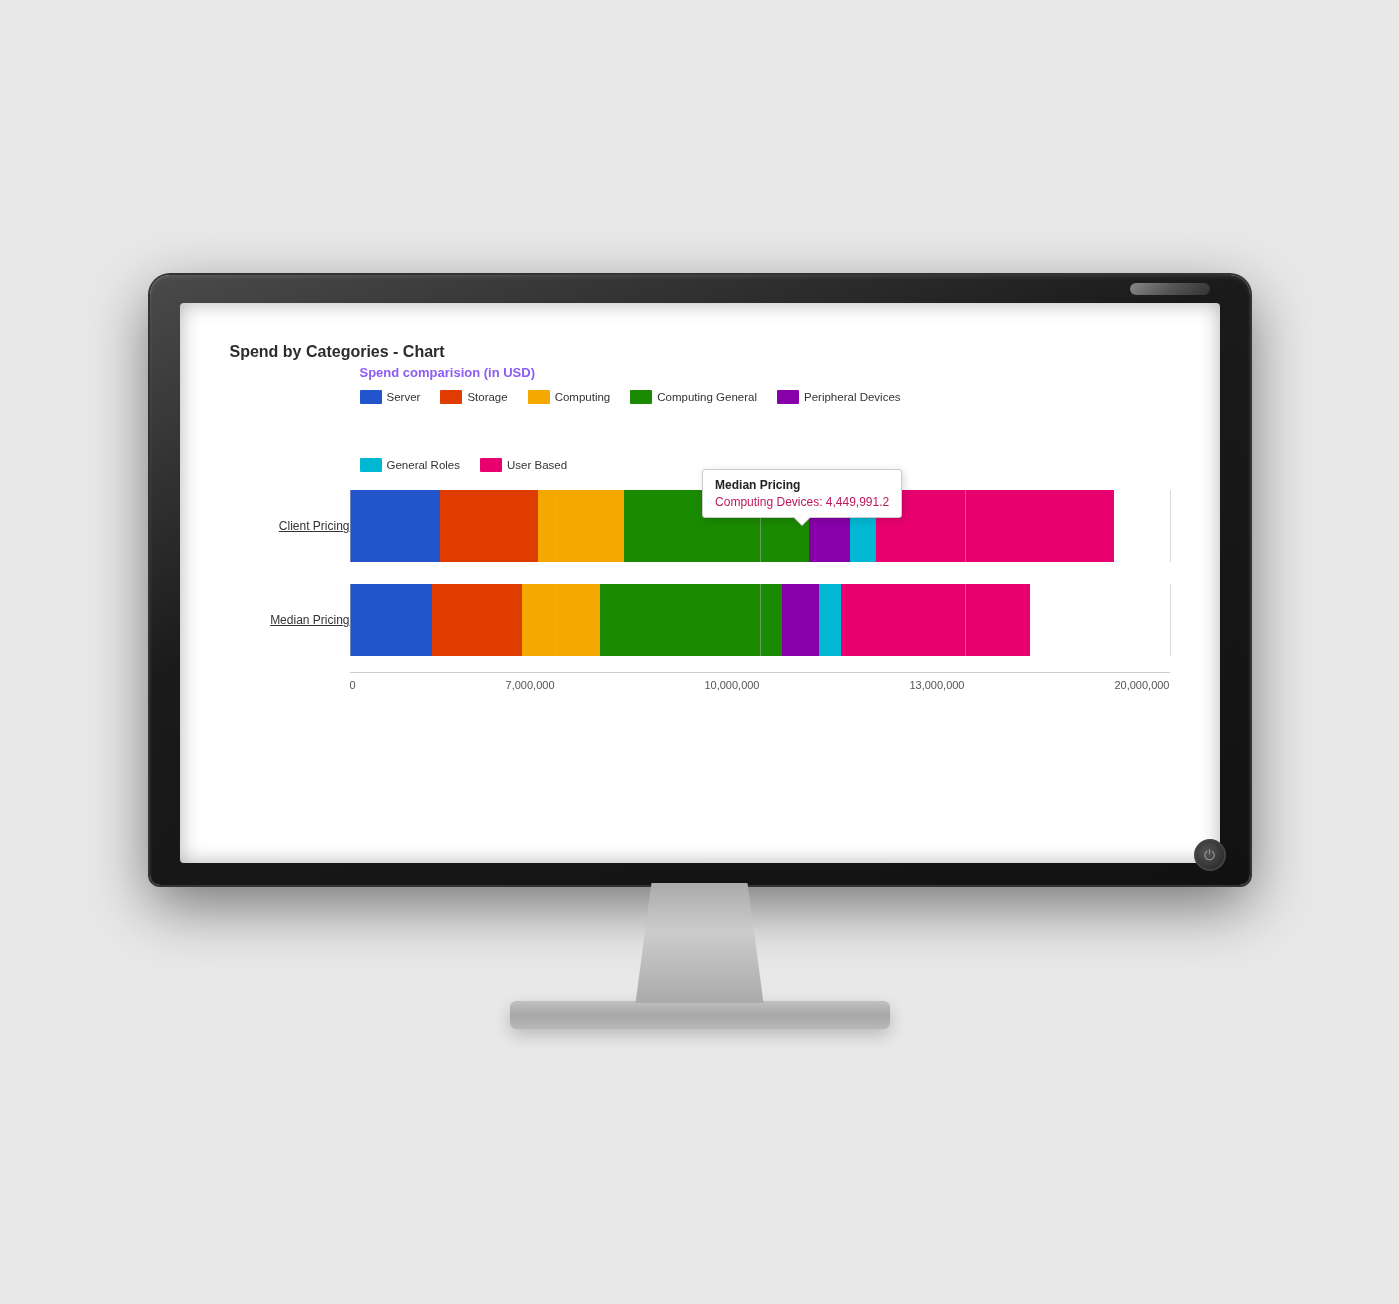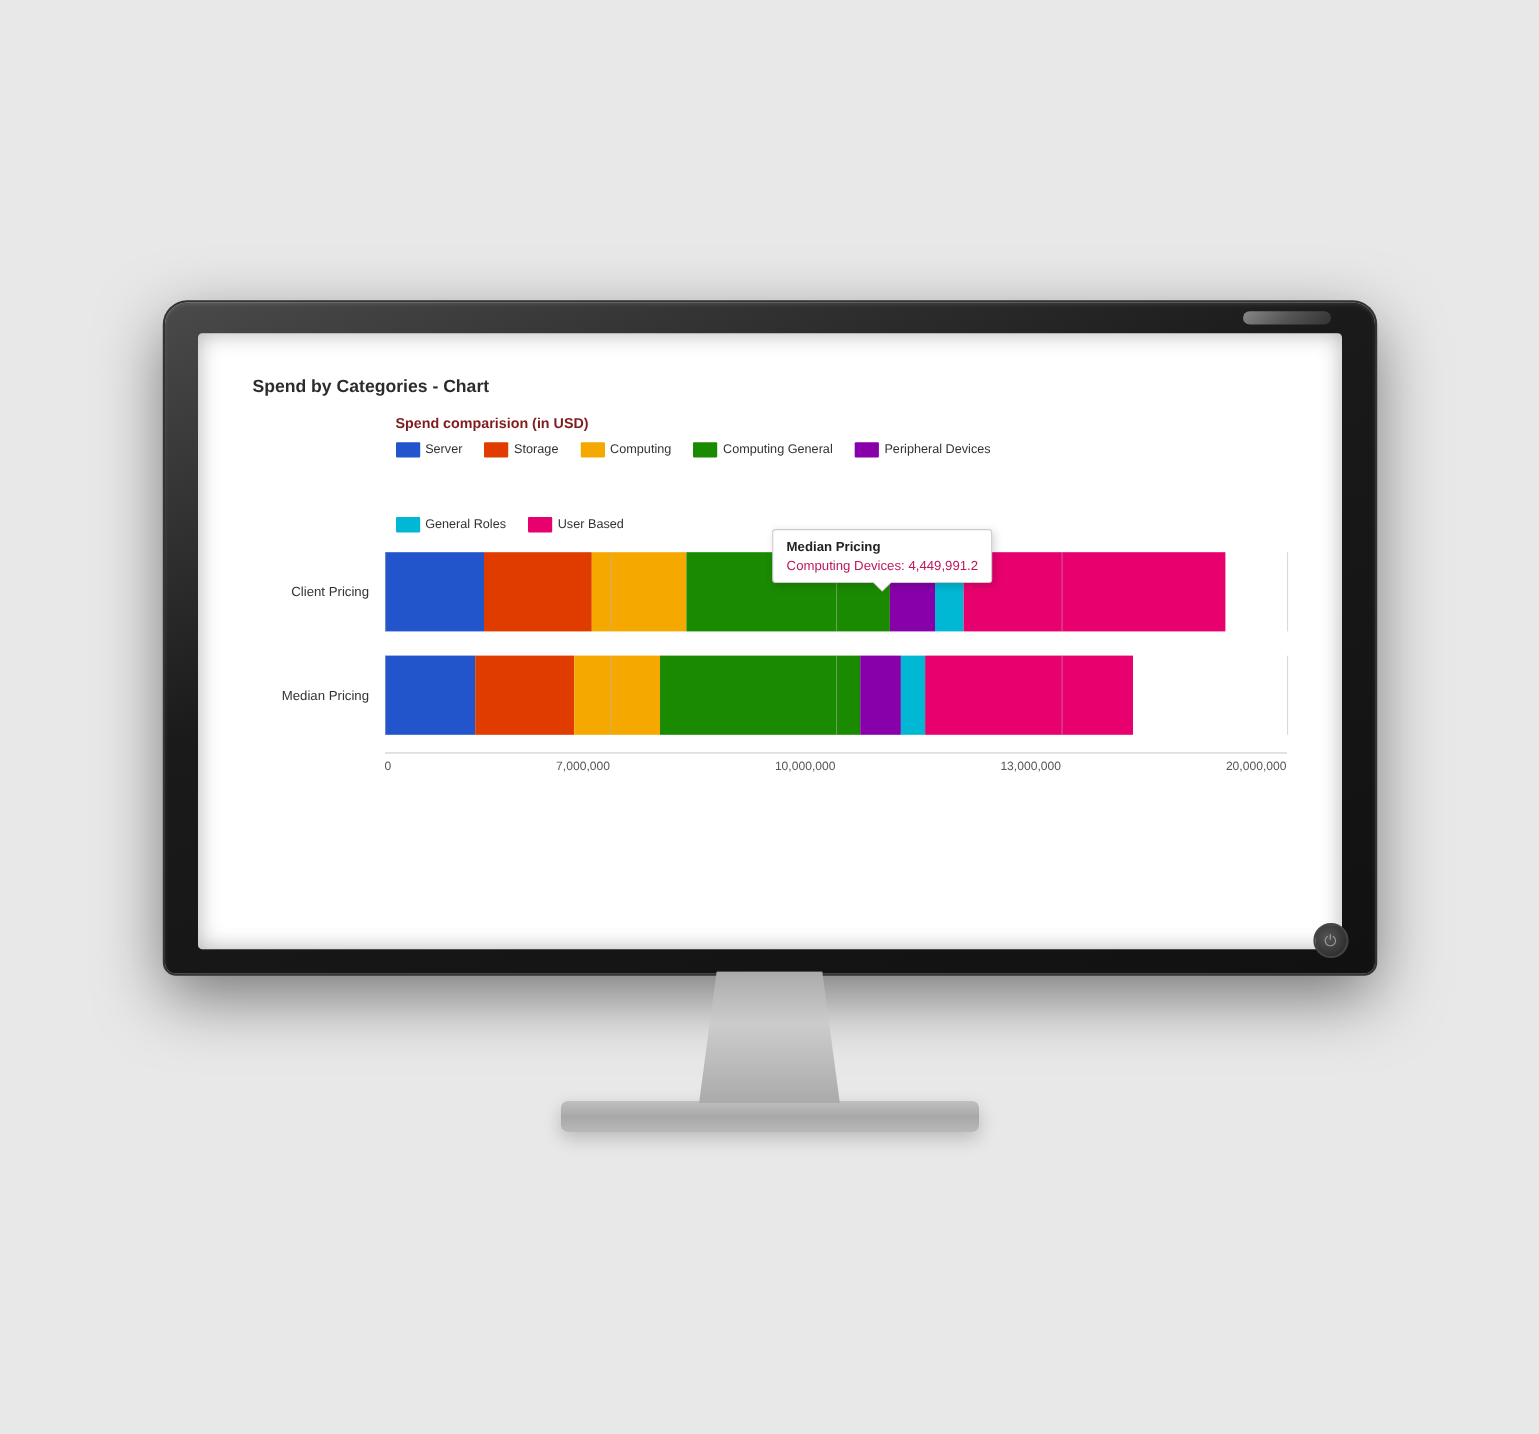--- a/index.html
+++ b/index.html
@@ -84,33 +84,33 @@
       border-radius: 6px;
       margin-top: -2px;
       box-shadow: 0 6px 16px rgba(0,0,0,0.2);
     }
 
     
     .chart-title {
       font-size: 16px;
       font-weight: bold;
       color: #2c2c2c;
-      margin-bottom: 16px;
+      margin-bottom: 4px;
     }
 
     .chart-subtitle {
       font-size: 11px;
       color: #666;
       margin-bottom: 24px;
     }
 
     .chart-heading {
       font-size: 13px;
       font-weight: bold;
-      color: #7f1d1d;
+      color: #8b5cf6;
       margin-bottom: 10px;
       margin-left: 130px;
     }
 
     .legend {
       display: flex;
       flex-wrap: wrap;
       gap: 6px 20px;
       margin-bottom: 18px;
       margin-left: 130px;
@@ -142,24 +142,24 @@
     .bar-row {
       display: flex;
       align-items: center;
       margin-bottom: 10px;
       position: relative;
     }
 
     .bar-label {
       width: 120px;
       text-align: right;
-      padding-right: 14px;
       font-size: 12px;
       color: #333;
       flex-shrink: 0;
+      text-decoration: underline;
     }
 
     .bar-track {
       flex: 1;
       position: relative;
     }
 
     .stacked-bar {
       display: flex;
       height: 72px;

